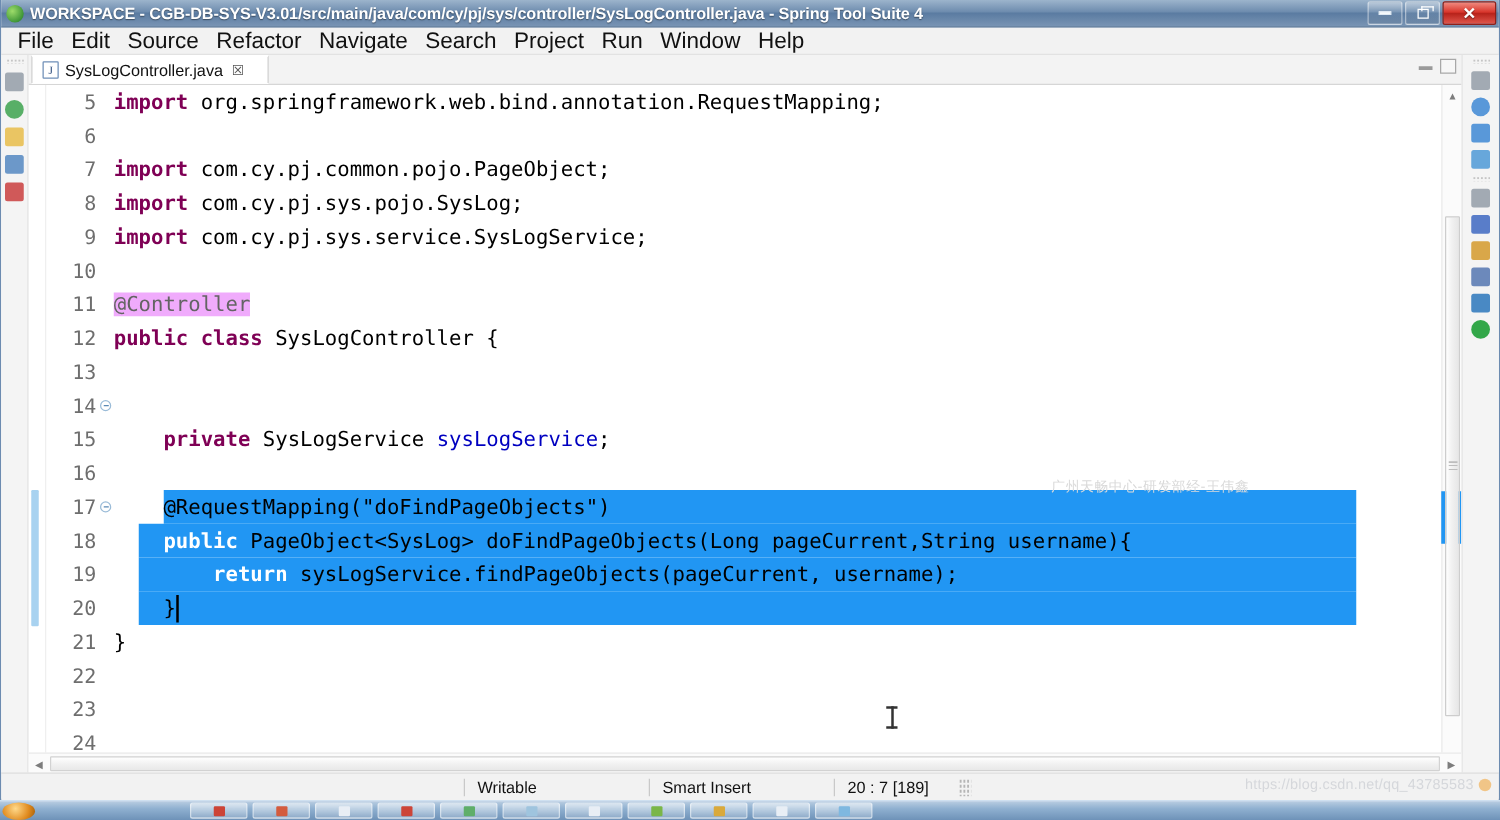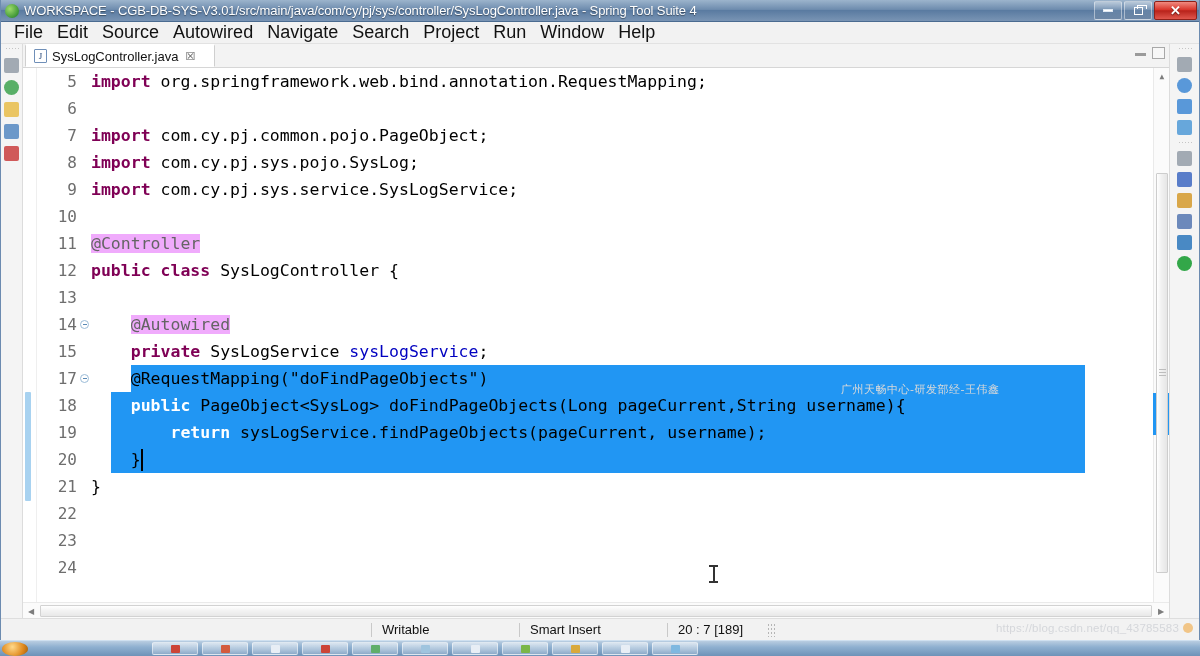--- a/index.html
+++ b/index.html
@@ -30,21 +30,21 @@
     overflow: hidden;
   }
   #title-bar .app-icon {
     width: 14px; height: 14px; flex: 0 0 auto;
     border-radius: 50%;
     background: radial-gradient(circle at 35% 35%, #9ddc6a, #3f9637 70%, #2a6a22);
     margin-right: 5px;
   }
   #title-bar .title-text {
     font-size: 13px; color: #ffffff;
-    font-weight: 400;
+    font-weight: 700;
     white-space: nowrap;
     text-shadow: 0 1px 1px rgba(0,0,0,.45);
     letter-spacing: -0.1px;
   }
   .win-buttons {
     position: absolute; right: 2px; top: 1px;
     display: flex; gap: 2px; align-items: center;
   }
   .win-btn {
     width: 28px; height: 19px;
@@ -393,21 +393,21 @@
       <div class="win-btn close">
           <span class="glyph">✕</span>
         </div>
     </div>
   </div>
 
   <div id="menu-bar">
     <div class="menu-item">File</div>
     <div class="menu-item">Edit</div>
     <div class="menu-item">Source</div>
-    <div class="menu-item">Autowired</div>
+    <div class="menu-item">Refactor</div>
     <div class="menu-item">Navigate</div>
     <div class="menu-item">Search</div>
     <div class="menu-item">Project</div>
     <div class="menu-item">Run</div>
     <div class="menu-item">Window</div>
     <div class="menu-item">Help</div>
   </div>
 
   <div id="body-area">
 
@@ -442,22 +442,23 @@
         <div class="code-lines">
             <div class="code-line"><span class="lnum">5</span><span class="ltext"><span class="kw">import </span><span class="plain">org.springframework.web.bind.annotation.RequestMapping;</span></span></div>
             <div class="code-line"><span class="lnum">6</span><span class="ltext"></span></div>
             <div class="code-line"><span class="lnum">7</span><span class="ltext"><span class="kw">import </span><span class="plain">com.cy.pj.common.pojo.PageObject;</span></span></div>
             <div class="code-line"><span class="lnum">8</span><span class="ltext"><span class="kw">import </span><span class="plain">com.cy.pj.sys.pojo.SysLog;</span></span></div>
             <div class="code-line"><span class="lnum">9</span><span class="ltext"><span class="kw">import </span><span class="plain">com.cy.pj.sys.service.SysLogService;</span></span></div>
             <div class="code-line"><span class="lnum">10</span><span class="ltext"></span></div>
             <div class="code-line"><span class="lnum">11</span><span class="ltext"><span class="ann">@Controller</span></span></div>
             <div class="code-line"><span class="lnum">12</span><span class="ltext"><span class="kw">public class </span><span class="plain">SysLogController {</span></span></div>
             <div class="code-line"><span class="lnum">13</span><span class="ltext"></span></div>
-            <div class="code-line"><span class="lnum">14</span><span class="fold"></span><span class="ltext"><span class="plain">    </span><span class="ann">@Autowired</span></span></div>
+            <div class="code-line"><span class="lnum">14</span><span class="fold"></span></div>
             <div class="code-line"><span class="lnum">15</span><span class="ltext"><span class="plain">    </span><span class="kw">private </span><span class="plain">SysLogService </span><span class="fld">sysLogService</span><span class="plain">;</span></span></div>
+            <div class="code-line"><span class="lnum">16</span><span class="ltext"></span></div>
             <div class="code-line"><div class="sel-band" style="left: 107.68px; width: 954.32px;"></div><span class="lnum">17</span><span class="fold"></span><span class="ltext sel-text"><span class="plain">    </span><span class="plain">@RequestMapping("doFindPageObjects")</span></span></div>
             <div class="code-line"><div class="sel-band" style="left: 87.84px; width: 974.16px;"></div><span class="lnum">18</span><span class="ltext sel-text"><span class="plain">    </span><span class="kw">public </span><span class="plain">PageObject&lt;SysLog&gt; doFindPageObjects(Long pageCurrent,String username){</span></span></div>
             <div class="code-line"><div class="sel-band" style="left: 87.84px; width: 974.16px;"></div><span class="lnum">19</span><span class="ltext sel-text"><span class="plain">        </span><span class="kw">return </span><span class="plain">sysLogService.findPageObjects(pageCurrent, username);</span></span></div>
             <div class="code-line"><div class="sel-band" style="left: 87.84px; width: 974.16px;"></div><span class="lnum">20</span><span class="ltext sel-text"><span class="plain">    }</span></span><span class="caret" style="left: 117.6px; top: 3px;"></span></div>
             <div class="code-line"><span class="lnum">21</span><span class="ltext"><span class="plain">}</span></span></div>
             <div class="code-line"><span class="lnum">22</span><span class="ltext"></span></div>
             <div class="code-line"><span class="lnum">23</span><span class="ltext"></span></div>
             <div class="code-line"><span class="lnum">24</span><span class="ltext"></span></div>
           </div>
 

